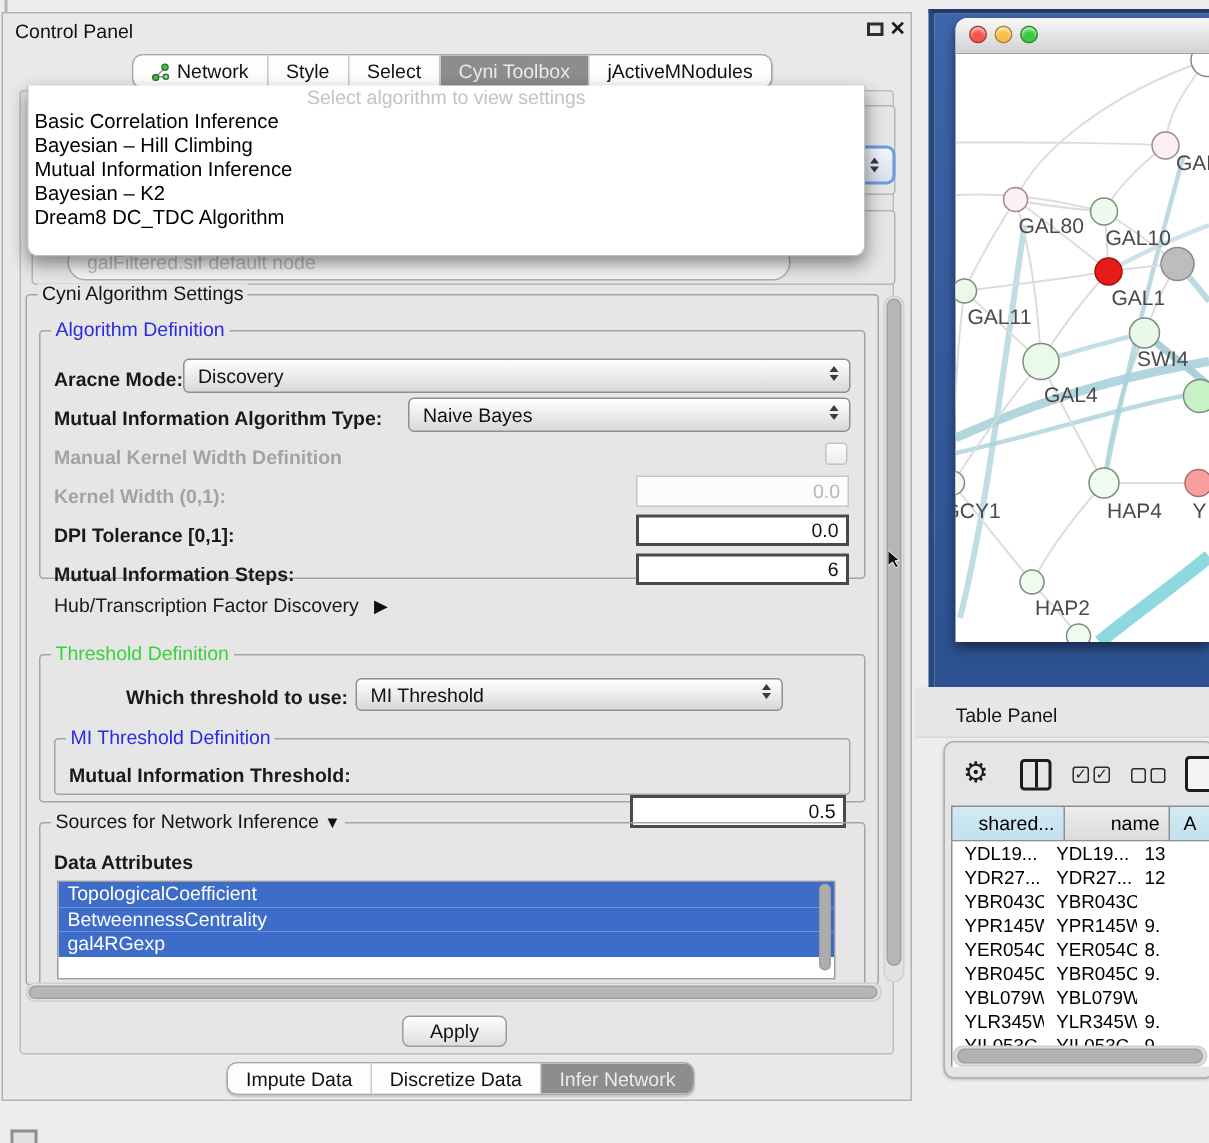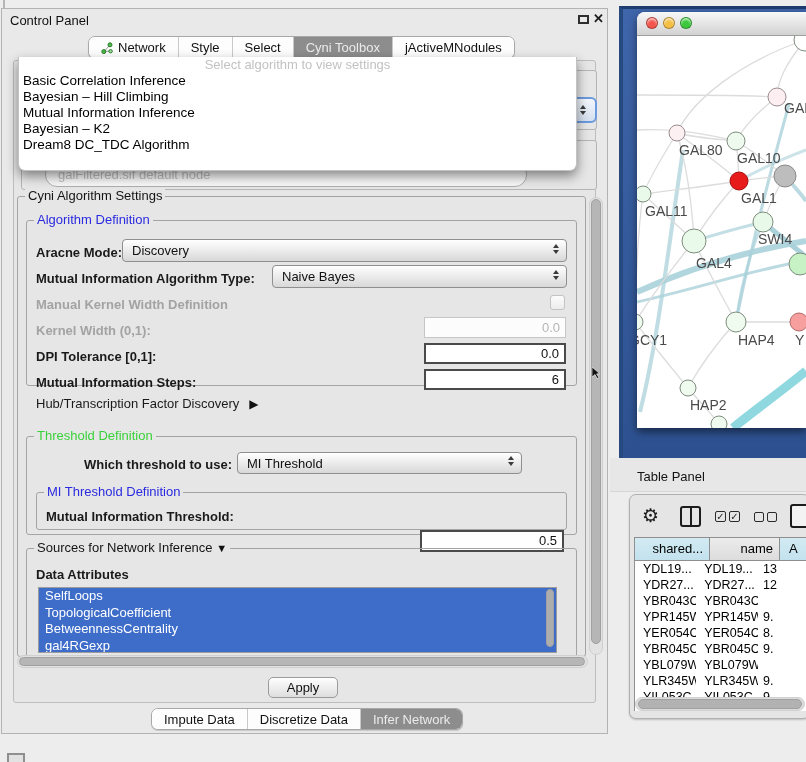--- a/index.html
+++ b/index.html
@@ -205,21 +205,20 @@
   <span class="lbl b" style="left:46px;top:509px;">Mutual Information Threshold:</span>
   <div class="tfield" style="left:420px;top:502px;width:144px;height:22px;line-height:18px;margin-top:28px;">0.5</div>
 
   <div class="grp" style="left:26px;top: 548px;width:551px;height:110px;"></div>
   <span class="grp-title t-black" style="left:34px;top:541px;">
     <span>Sources for Network Inference</span>
     <span class="arrow-down">▼</span>
   </span>
   <span class="lbl b" style="left:36px;top:567px;">Data Attributes</span>
   <div id="attr-list">
-      <div class="attr-item">SelfLoops</div>
       <div class="attr-item">TopologicalCoefficient</div>
       <div class="attr-item">BetweennessCentrality</div>
       <div class="attr-item">gal4RGexp</div>
     </div>
   <div class="sb-thumb" style="left:546px;top:589px;width:8px;height:58px;border-radius:4px;background:#adadad;"></div>
 
   <div class="sb-track" style="left:17px;top:655px;width:571px;height:13px;"></div>
   <div class="sb-thumb" style="left:19px;top:657px;width:566px;height:9px;"></div>
 
   <div id="apply-btn" class="abs">Apply</div>

